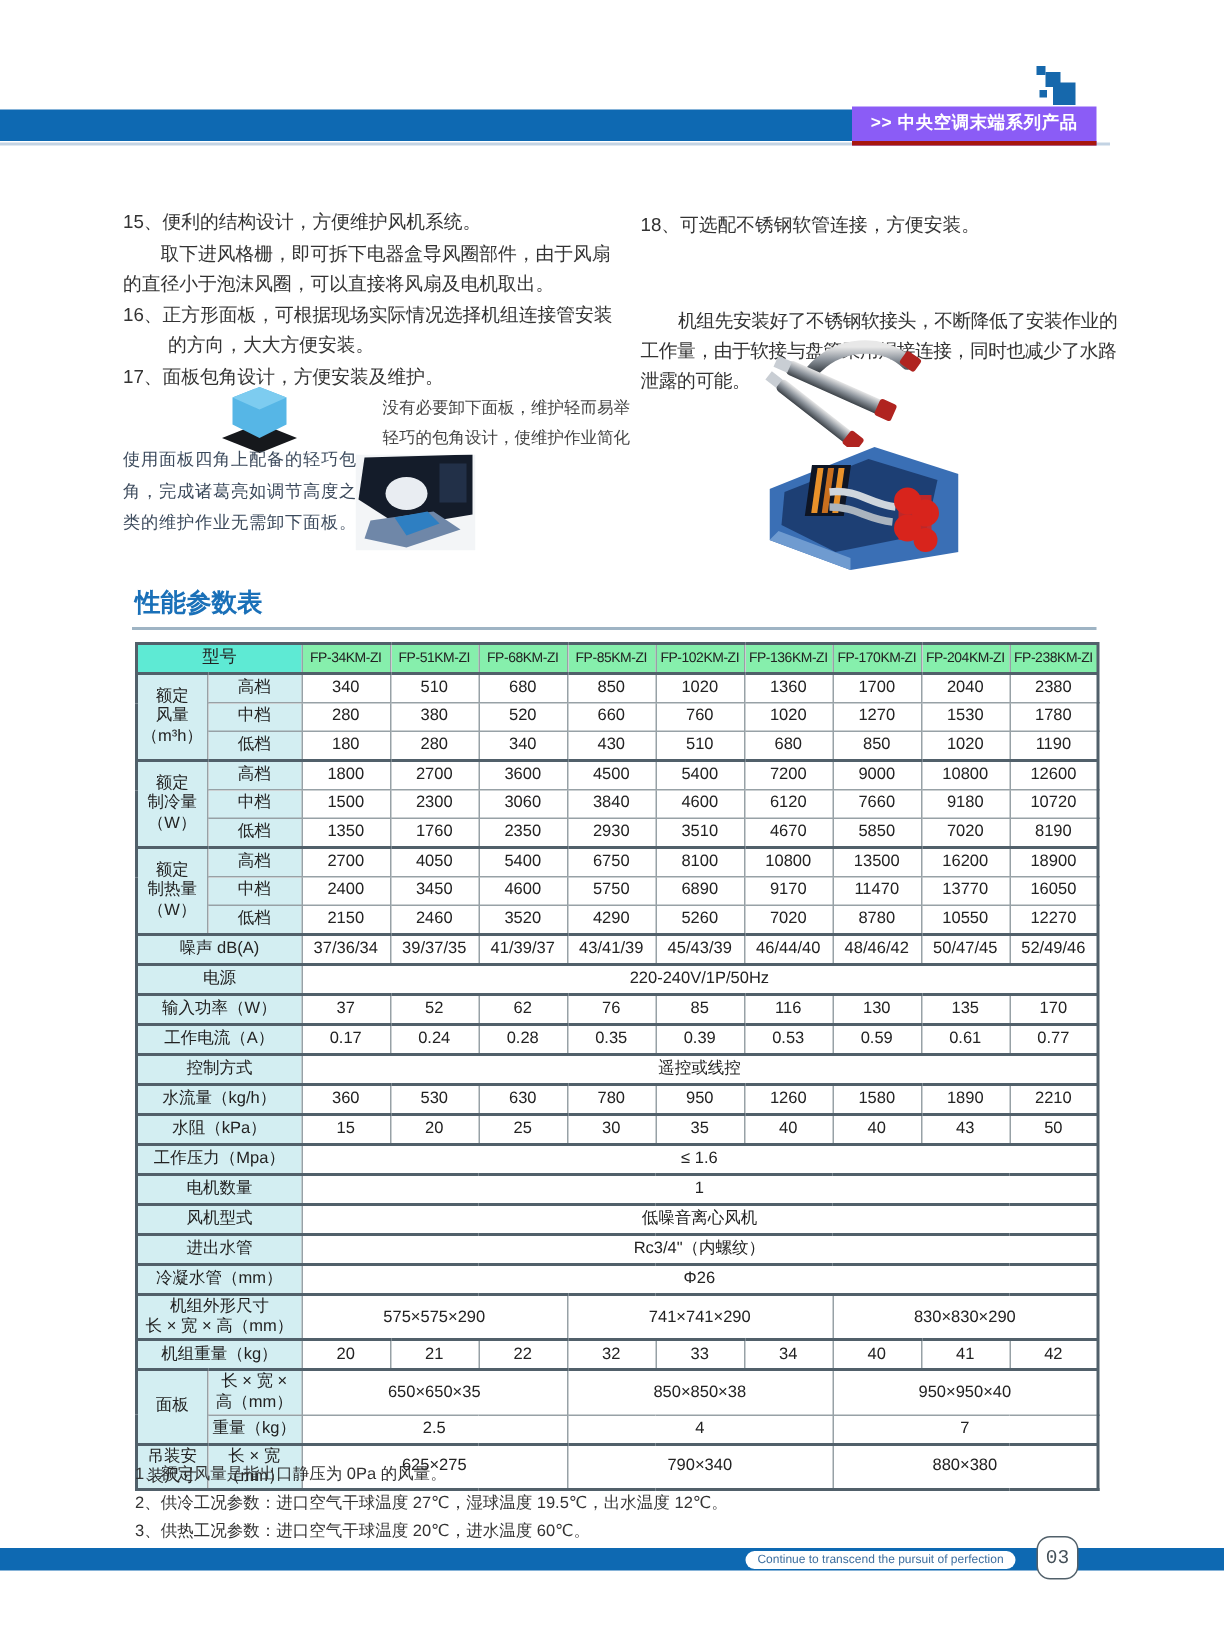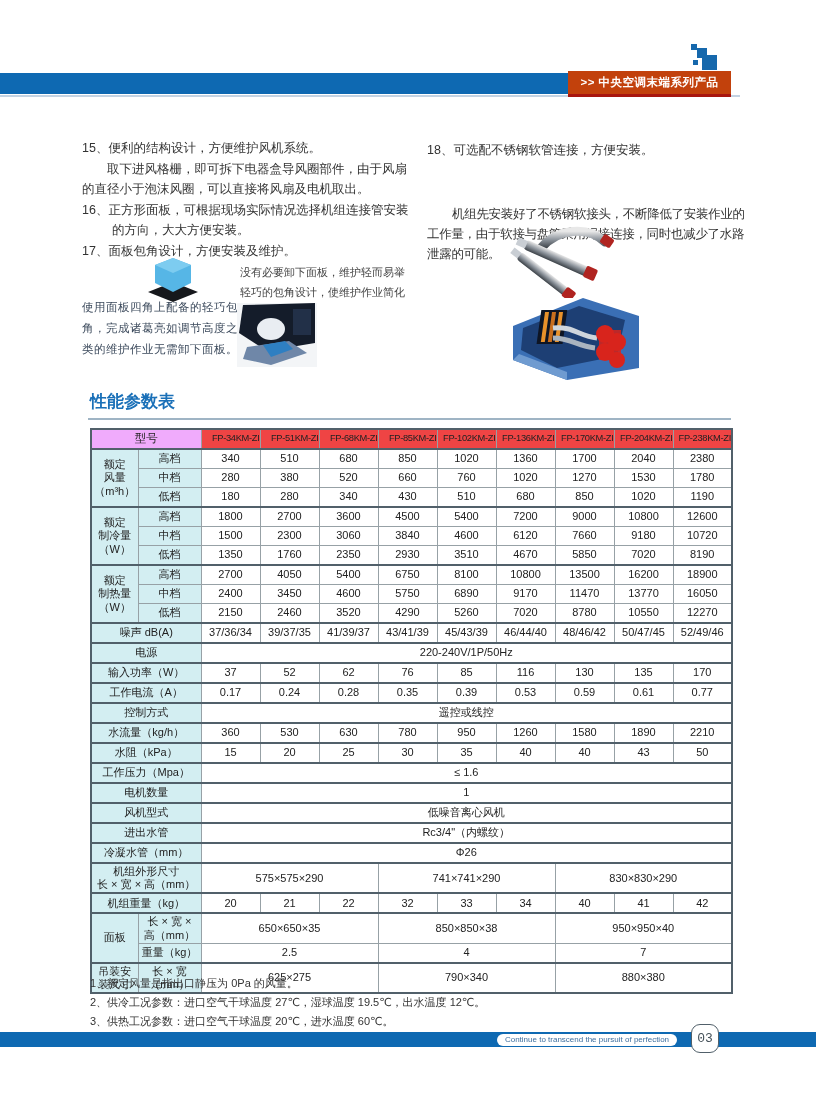--- a/index.html
+++ b/index.html
@@ -2,21 +2,21 @@
 <html><head>
 <meta charset="utf-8">
 <style>
   html,body{margin:0;padding:0;background:#ffffff;}
   body{font-family:"Liberation Sans","DejaVu Sans",sans-serif;}
   .page{position:relative;width:816px;height:1100px;background:#ffffff;overflow:hidden;margin:0 auto;}
 
   
   .top-bar{position:absolute;left:0;top:73px;width:568px;height:21px;background:#0e69b2;}
   .top-underline{position:absolute;left:0;top:95px;width:740px;height:2px;background:#c3d3e3;}
-  .red-tag{position:absolute;left:568px;top:71px;width:163px;height:23px;background:#c2410c;
+  .red-tag{position:absolute;left:568px;top:71px;width:163px;height:23px;background:#8b5cf6;
            border-bottom:3px solid #a8160f;color:#ffffff;font-size:11.5px;font-weight:bold;
            line-height:23px;text-align:center;letter-spacing:0.5px;}
   .px{position:absolute;background:#1668ac;}
 
   
   .feat{position:absolute;color:#333333;font-size:12.5px;line-height:20px;}
   .num-item{padding-left:30px;text-indent:-30px;margin:0 0 1px 0;}
   .para{text-indent:2em;margin:0 0 1px 0;}
   .corner-note-left{position:absolute;left:82px;top:297px;width:156px;font-size:11.5px;
                     line-height:21px;color:#3c4a5c;letter-spacing:0.5px;}
@@ -27,22 +27,22 @@
   
   .tbl-title{position:absolute;left:90px;top:390px;font-size:17px;font-weight:bold;color:#1a70b8;}
   .tbl-rule{position:absolute;left:88px;top:418px;width:643px;height:2px;background:#9fb4c4;}
   .ptable{position:absolute;left:90px;top:428px;border-collapse:collapse;table-layout:fixed;
           width:641px;border:2px solid #51606a;}
   .ptable td{border:1px solid #97a1a6;text-align:center;vertical-align:middle;font-size:11px;
              color:#222222;height:16px;padding:1px 0;line-height:1.2;white-space:pre-line;
              overflow:hidden;}
   .ptable tr.group td{border-top:2px solid #51606a;}
   .ptable td.lbl,.ptable td.sub{background:#d3eef2;}
-  .ptable td.model{background:#ef4444;font-size:9.3px;letter-spacing:-0.3px;text-align:right;}
-  .ptable td.hlabel{background:#f0abfc;font-size:11.5px;}
+  .ptable td.model{background:#86efac;font-size:9.3px;letter-spacing:-0.3px;}
+  .ptable td.hlabel{background:#5eead4;font-size:11.5px;}
 
   .footnotes{position:absolute;left:90px;top:974px;font-size:11px;color:#333333;line-height:19px;}
 
   
   .footer-bar{position:absolute;left:0;top:1032px;width:816px;height:15px;background:#0e69b2;}
   .footer-pill{position:absolute;left:497px;top:1033.5px;width:180px;height:12px;background:#ffffff;
                border-radius:7px;color:#3c6e9f;font-size:8px;line-height:12px;text-align:center;}
   .page-badge{position:absolute;left:691px;top:1024px;width:26px;height:27px;background:#ffffff;
               border:1.5px solid #51606a;border-radius:9px;color:#445058;font-size:13px;
               line-height:27px;text-align:center;font-family:Liberation Mono, monospace;}
@@ -70,21 +70,21 @@
   <div class="feat" style="left:427px;top:140px;width:324px;">
     <p class="num-item">18、可选配不锈钢软管连接，方便安装。</p>
     <p class="para" style="letter-spacing:-0.3px;margin-top:44px;">机组先安装好了不锈钢软接头，不断降低了安装作业的工作量，由于软接与盘管采用焊接连接，同时也减少了水路泄露的可能。</p>
   </div>
 
   <svg class="img-abs" style="left:146px;top:256px;" width="54" height="48" viewBox="0 0 54 48">
     <polygon points="27,26 52,36 27,46 2,36" fill="#16181c"></polygon>
     <polygon points="27,2 45,9 45,27 27,36 9,27 9,9" fill="#56b6e6"></polygon>
     <polygon points="27,2 45,9 27,17 9,9" fill="#7dccf0"></polygon>
   </svg>
-  <div class="corner-note-right" style="white-space:pre-line;">没有必要卸下面板，维护轻而易举
+  <div class="corner-note-right" style="white-space:pre-line;text-align:right;">没有必要卸下面板，维护轻而易举
 轻巧的包角设计，使维护作业简化</div>
   <div class="corner-note-left">使用面板四角上配备的轻巧包角，完成诸葛亮如调节高度之类的维护作业无需卸下面板。</div>
   <svg class="img-abs" style="left:237px;top:303px;" width="80" height="64" viewBox="0 0 80 64">
     <rect x="0" y="0" width="80" height="64" fill="#f3f5f7"></rect>
     <polygon points="6,2 78,0 78,40 30,48 2,30" fill="#141c2a"></polygon>
     <ellipse cx="34" cy="26" rx="14" ry="11" fill="#e9edf2"></ellipse>
     <polygon points="10,44 52,38 70,50 34,62 6,56" fill="#6f87a8"></polygon>
     <polygon points="26,42 48,38 56,46 34,54" fill="#2e7fc2"></polygon>
     <rect x="56" y="6" width="18" height="26" fill="#223048"></rect>
   </svg>

